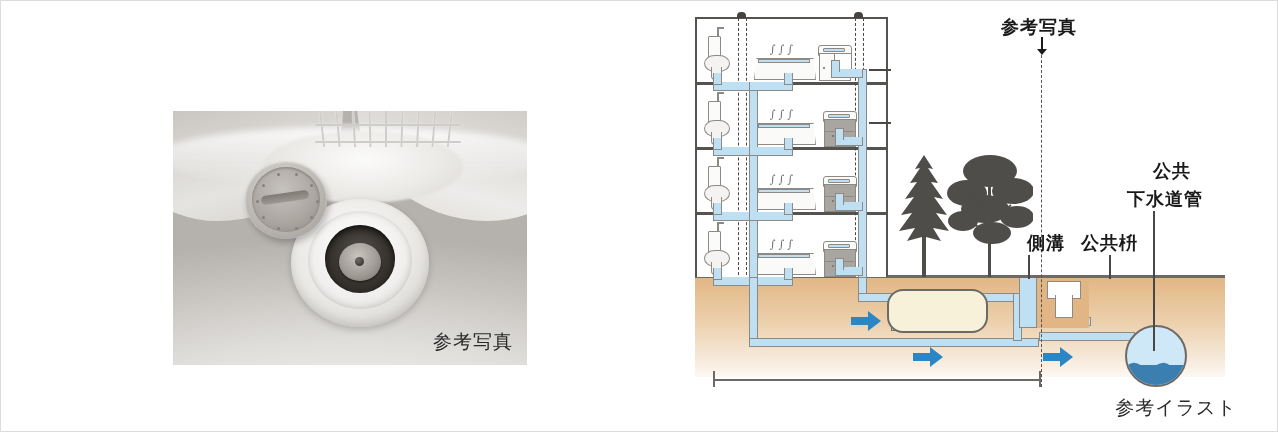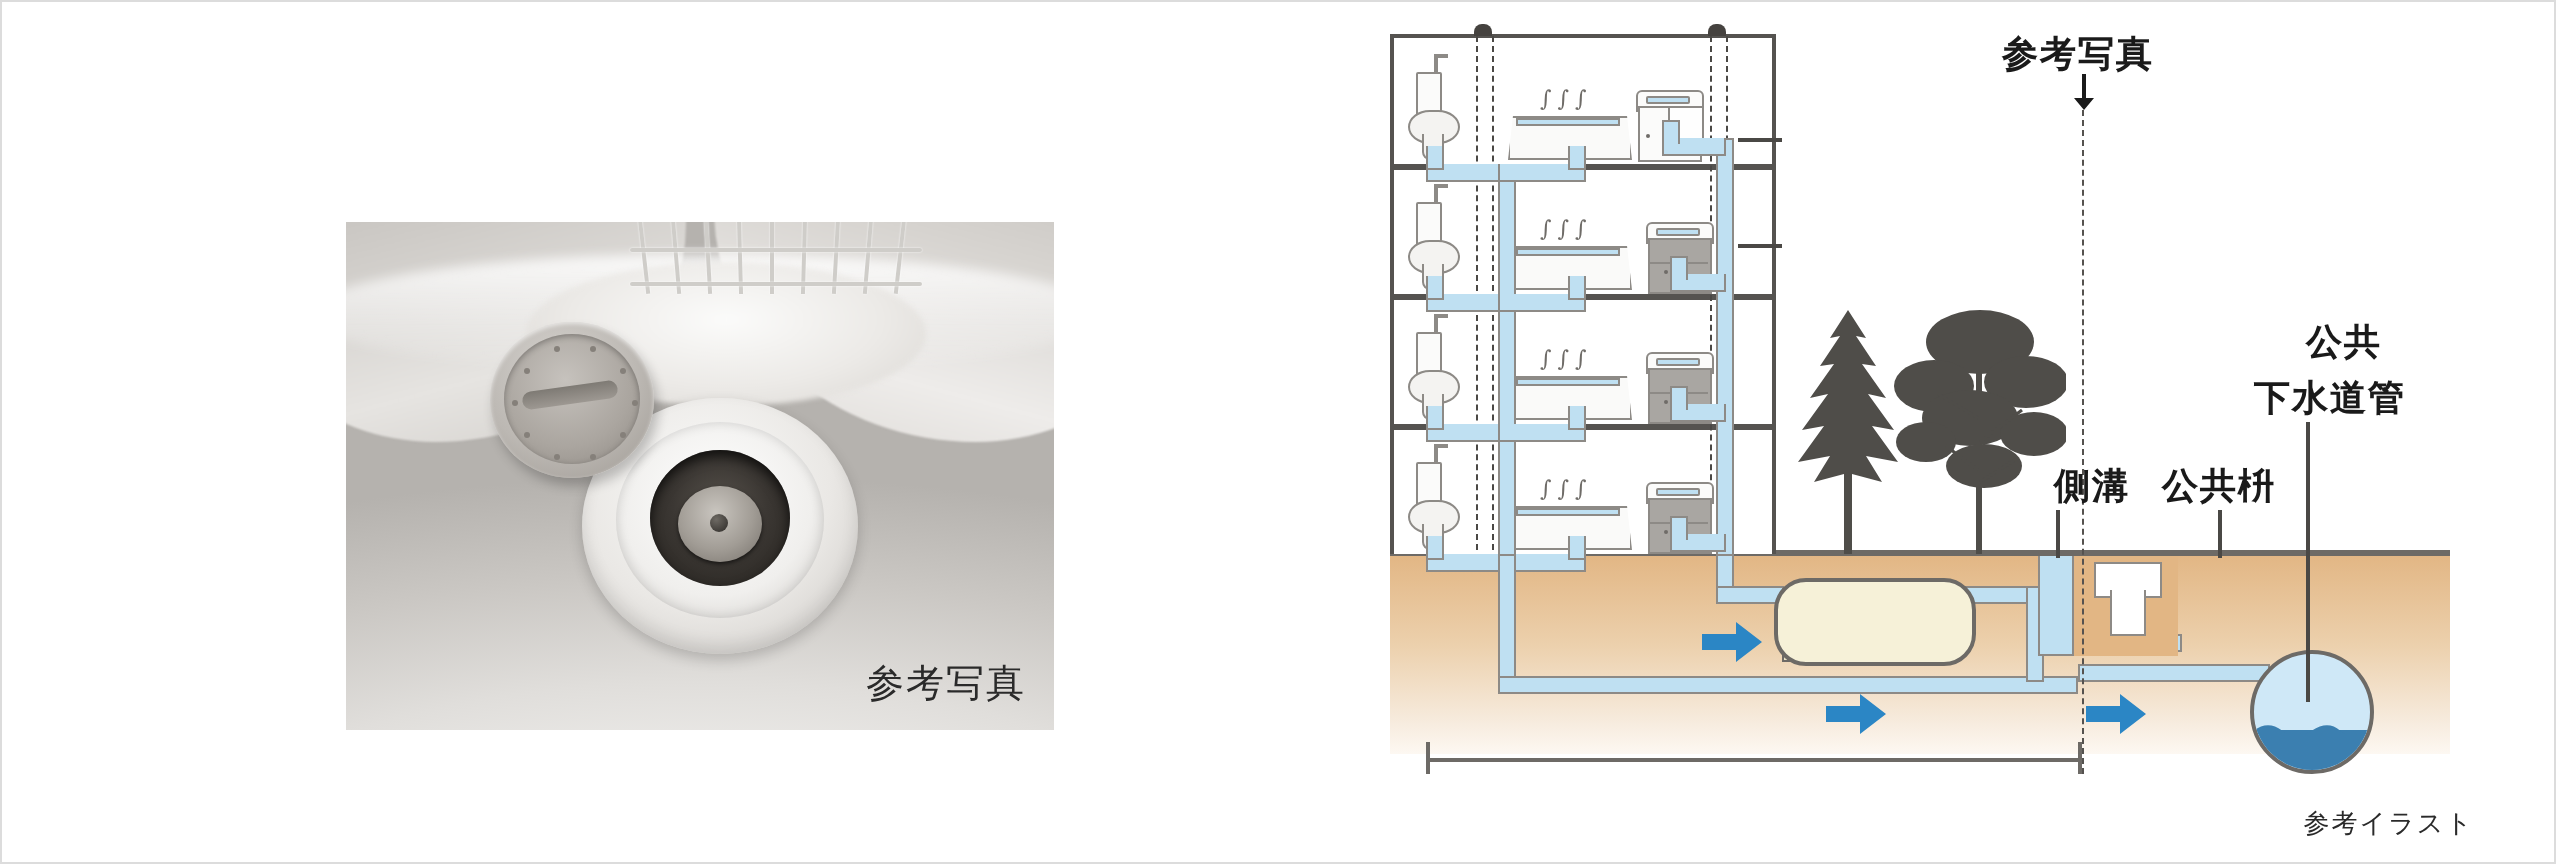--- a/index.html
+++ b/index.html
@@ -158,21 +158,21 @@
   
   .lbl{position:absolute;font-family:"DejaVu Sans",sans-serif;font-weight:bold;
        color:#1a1a1a;letter-spacing:1px;white-space:nowrap;}
   .leader{position:absolute;background:#4a4845;}
   .dashv{position:absolute;width:0;border-left:1.3px dashed #55524f;}
   .dimline{position:absolute;background:#6d6a66;height:1.6px;}
   .dimcap{position:absolute;background:#6d6a66;width:1.6px;}
   .dim-label{position:absolute;font-family:"DejaVu Sans",sans-serif;font-weight:bold;
        font-size:19px;color:#1a1a1a;letter-spacing:1.5px;}
   #illus-caption{position:absolute;right:18px;bottom:6px;
-       font-family:"DejaVu Sans",sans-serif;font-size:13px;color:#2a2a2a;letter-spacing:1px;}
+       font-family:"DejaVu Sans",sans-serif;font-size:19px;color:#2a2a2a;letter-spacing:1px;}
 </style>
 </head>
 <body>
 
 <div id="page">
 
   <div id="photo-panel">
     <div class="sink"></div>
     <div class="sink-bowl-l"></div>
     <div class="sink-bowl-r"></div>

